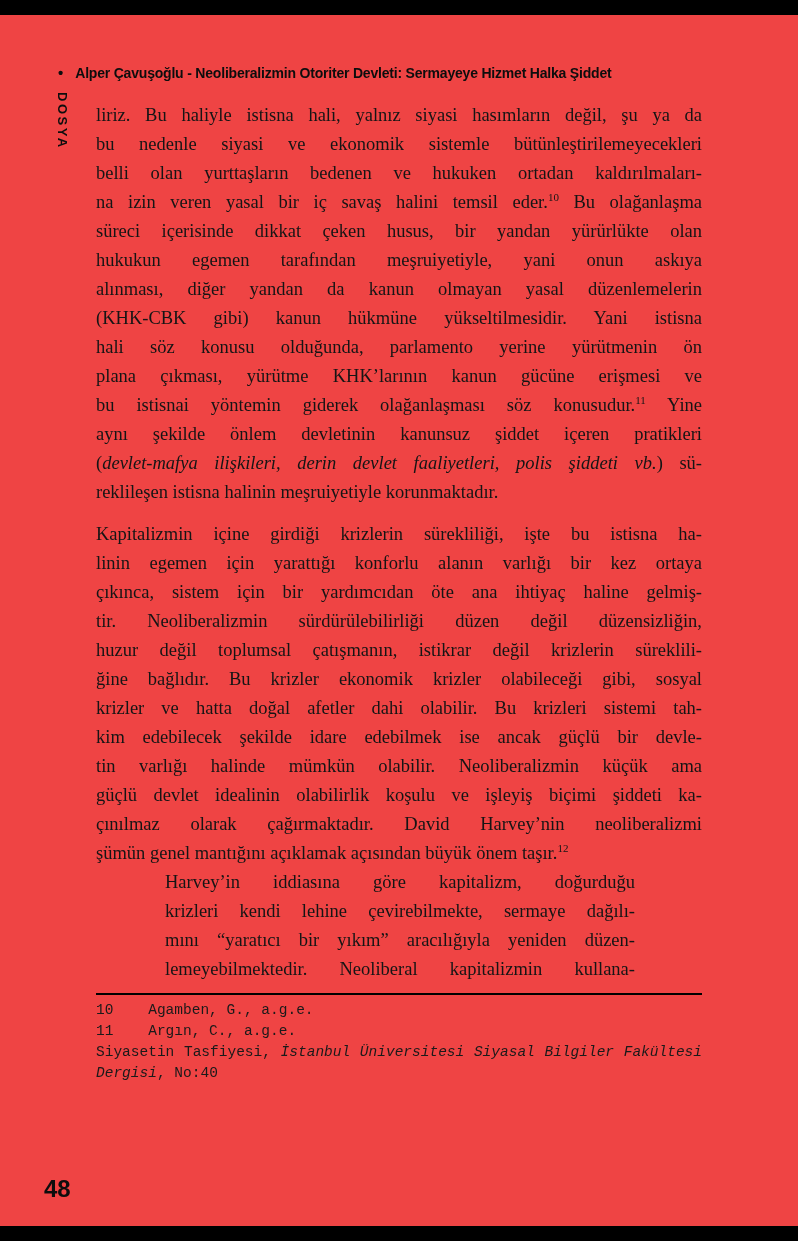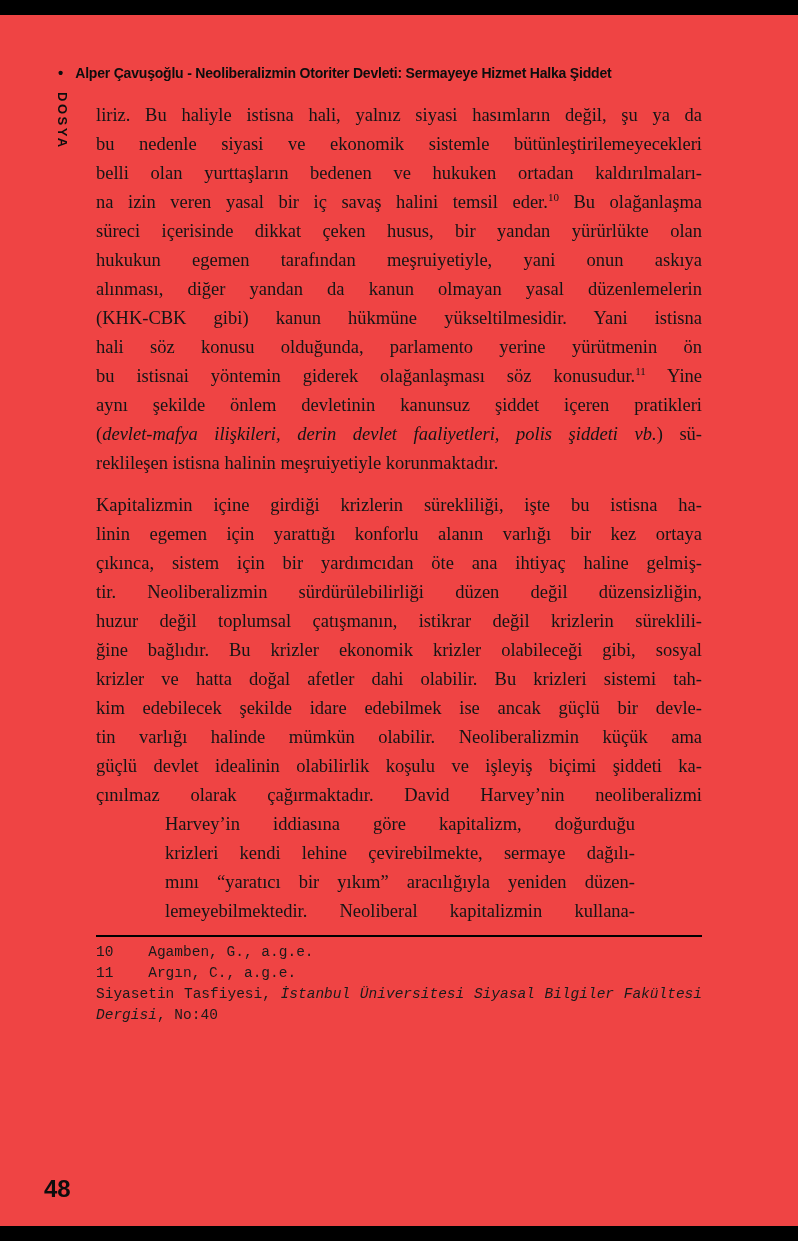--- a/index.html
+++ b/index.html
@@ -72,37 +72,39 @@
     <div class="para">
         <div class="tl"><span class="run-n">liriz. Bu haliyle istisna hali, yalnız siyasi hasımların değil, şu ya da</span></div>
         <div class="tl"><span class="run-n">bu nedenle siyasi ve ekonomik sistemle bütünleştirilemeyecekleri</span></div>
         <div class="tl"><span class="run-n">belli olan yurttaşların bedenen ve hukuken ortadan kaldırılmaları-</span></div>
         <div class="tl"><span class="run-n">na izin veren yasal bir iç savaş halini temsil eder.</span><span class="run-sup">10</span><span class="run-n"> Bu olağanlaşma</span></div>
         <div class="tl"><span class="run-n">süreci içerisinde dikkat çeken husus, bir yandan yürürlükte olan</span></div>
         <div class="tl"><span class="run-n">hukukun egemen tarafından meşruiyetiyle, yani onun askıya</span></div>
         <div class="tl"><span class="run-n">alınması, diğer yandan da kanun olmayan yasal düzenlemelerin</span></div>
         <div class="tl"><span class="run-n">(KHK-CBK gibi) kanun hükmüne yükseltilmesidir. Yani istisna</span></div>
         <div class="tl"><span class="run-n">hali söz konusu olduğunda, parlamento yerine yürütmenin ön</span></div>
+        <div class="tl"><span class="run-n">plana çıkması, yürütme KHK’larının kanun gücüne erişmesi ve</span></div>
         <div class="tl"><span class="run-n">bu istisnai yöntemin giderek olağanlaşması söz konusudur.</span><span class="run-sup">11</span><span class="run-n"> Yine</span></div>
         <div class="tl"><span class="run-n">aynı şekilde önlem devletinin kanunsuz şiddet içeren pratikleri</span></div>
         <div class="tl"><span class="run-n">(</span><span class="run-i">devlet-mafya ilişkileri, derin devlet faaliyetleri, polis şiddeti vb.</span><span class="run-n">) sü-</span></div>
         <div class="tl tl-last"><span class="run-n">reklileşen istisna halinin meşruiyetiyle korunmaktadır.</span></div>
       </div>
     <div class="para para2">
         <div class="tl"><span class="run-n">Kapitalizmin içine girdiği krizlerin sürekliliği, işte bu istisna ha-</span></div>
         <div class="tl"><span class="run-n">linin egemen için yarattığı konforlu alanın varlığı bir kez ortaya</span></div>
         <div class="tl"><span class="run-n">çıkınca, sistem için bir yardımcıdan öte ana ihtiyaç haline gelmiş-</span></div>
         <div class="tl"><span class="run-n">tir. Neoliberalizmin sürdürülebilirliği düzen değil düzensizliğin,</span></div>
         <div class="tl"><span class="run-n">huzur değil toplumsal çatışmanın, istikrar değil krizlerin süreklili-</span></div>
         <div class="tl"><span class="run-n">ğine bağlıdır. Bu krizler ekonomik krizler olabileceği gibi, sosyal</span></div>
         <div class="tl"><span class="run-n">krizler ve hatta doğal afetler dahi olabilir. Bu krizleri sistemi tah-</span></div>
         <div class="tl"><span class="run-n">kim edebilecek şekilde idare edebilmek ise ancak güçlü bir devle-</span></div>
         <div class="tl"><span class="run-n">tin varlığı halinde mümkün olabilir. Neoliberalizmin küçük ama</span></div>
         <div class="tl"><span class="run-n">güçlü devlet idealinin olabilirlik koşulu ve işleyiş biçimi şiddeti ka-</span></div>
         <div class="tl"><span class="run-n">çınılmaz olarak çağırmaktadır. David Harvey’nin neoliberalizmi</span></div>
+        <div class="tl tl-last"><span class="run-n">şümün genel mantığını açıklamak açısından büyük önem taşır.</span><span class="run-sup">12</span></div>
       </div>
     <div class="quote">
         <div class="tl"><span class="run-n">Harvey’in iddiasına göre kapitalizm, doğurduğu</span></div>
         <div class="tl"><span class="run-n">krizleri kendi lehine çevirebilmekte, sermaye dağılı-</span></div>
         <div class="tl"><span class="run-n">mını “yaratıcı bir yıkım” aracılığıyla yeniden düzen-</span></div>
         <div class="tl"><span class="run-n">lemeyebilmektedir. Neoliberal kapitalizmin kullana-</span></div>
       </div>
     <div class="fnrule"></div>
     <div class="footnotes">
         <div class="tl tl-last"><span class="run-n">10&nbsp;&nbsp;&nbsp;&nbsp;Agamben, G., a.g.e.</span></div>

